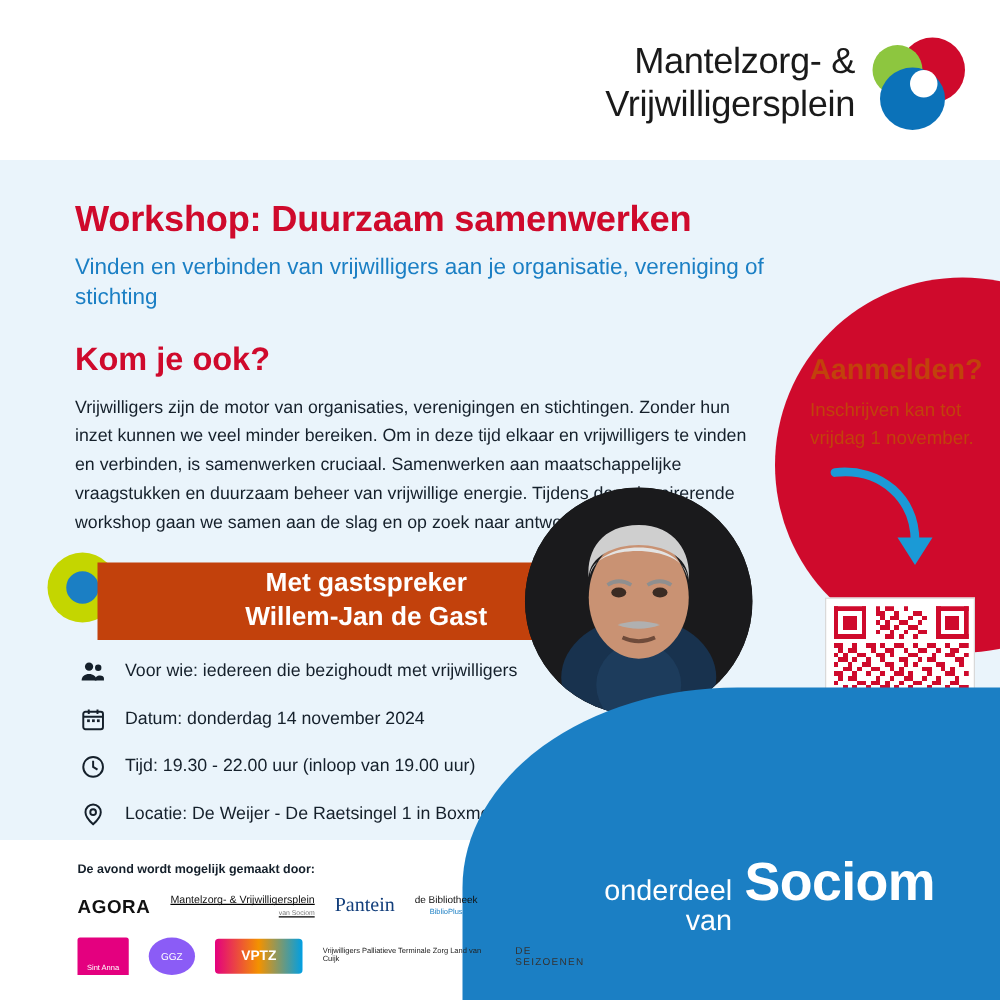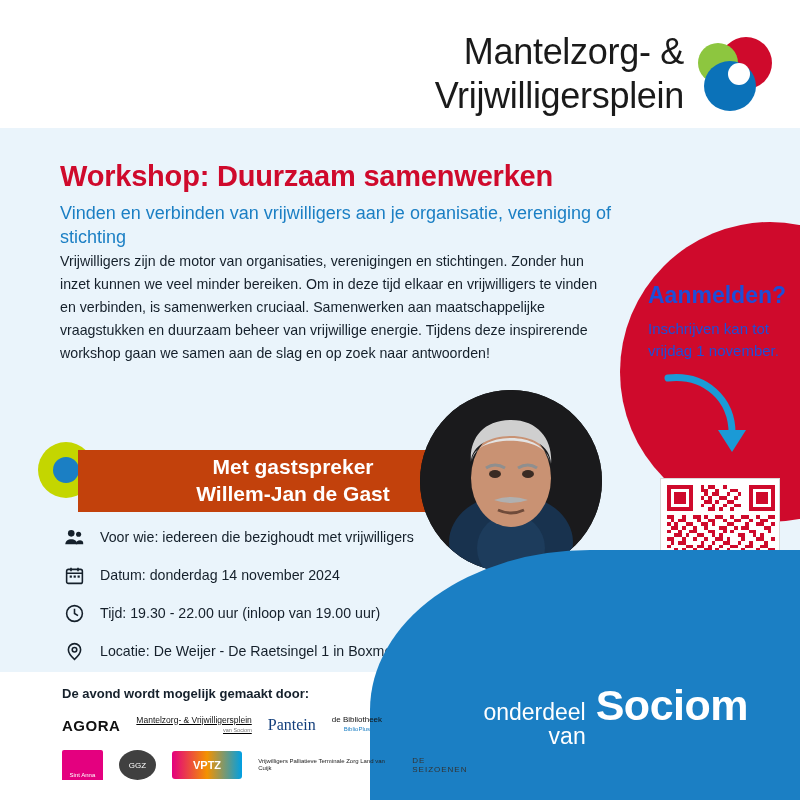--- a/index.html
+++ b/index.html
@@ -19,21 +19,21 @@
     position: absolute; left: 0; top: 0; width: 800px; height: 128px;
     background: #ffffff;
   }
   .logo-wrap {
     position: absolute; right: 28px; top: 30px;
     display: flex; align-items: center; gap: 14px;
   }
   .logo-text {
     text-align: right;
     color: #1a1a1a;
-    font-size: 36px;
+    font-size: 29px;
     line-height: 1.22;
     font-weight: 400;
     letter-spacing: -0.3px;
   }
   .logo-mark { position: relative; width: 74px; height: 74px; }
   .logo-mark .blob-red {
     position: absolute; left: 22px; top: 0; width: 52px; height: 52px;
     border-radius: 50%; background: #cf0a2c;
   }
   .logo-mark .blob-green {
@@ -70,21 +70,21 @@
   }
   .sociom .big { font-size: 43px; font-weight: 700; letter-spacing: -0.5px; }
 
   
   .red-circle {
     position: absolute; left: 620px; top: 222px; width: 300px; height: 300px;
     background: #cf0a2c; border-radius: 50%;
   }
   .aanmelden {
     position: absolute; left: 648px; top: 282px; width: 150px;
-    color: #1d4ed8;
+    color: #c2410c;
   }
   .aanmelden h3 { font-size: 23px; font-weight: 700; margin-bottom: 9px; }
   .aanmelden p { font-size: 15px; line-height: 1.45; }
   .arrow {
     position: absolute; left: 660px; top: 372px; width: 100px; height: 100px;
   }
   .qr {
     position: absolute; left: 660px; top: 478px; width: 120px; height: 120px;
     background: #fff; padding: 6px; border: 1px solid #d9d9d9;
   }
@@ -132,32 +132,32 @@
   
   .details { position: absolute; left: 62px; top: 518px; width: 520px; }
   .detail-row {
     display: flex; align-items: center; gap: 14px; height: 38px;
   }
   .detail-row .ico { width: 24px; height: 24px; flex: 0 0 24px; display:flex; align-items:center; justify-content:center; }
   .detail-row .txt { font-size: 14.2px; color: #15202b; }
 
   
   .sponsors { position: absolute; left: 62px; bottom: 18px; width: 420px; }
-  .sponsors .caption { font-size: 13px; color: #15202b; font-weight: 700; margin-bottom: 7px; }
+  .sponsors .caption { font-size: 10px; color: #15202b; font-weight: 700; margin-bottom: 7px; }
   .sponsor-row { display: flex; align-items: center; gap: 16px; height: 34px; }
   .sponsor-row.second { margin-top: 6px; }
   .sp { display:flex; align-items:center; justify-content:center; font-size: 9px; }
   .sp-agora { color:#111; font-weight:700; font-size:15px; letter-spacing:0.5px; }
   .sp-mz { text-align:right; line-height:1.05;text-decoration:underline; }
   .sp-mz .t { font-size:8.5px; color:#111; }
   .sp-mz .s { font-size:5.5px; color:#777; }
   .sp-pantein { color:#123e7b; font-size:16px; font-weight:400; font-family:"Liberation Serif", serif; }
   .sp-biblio { font-size:8px; color:#111; line-height:1.1; text-align:center; }
   .sp-stanna { width:42px; height:30px; background:#e4007f; display:flex; align-items:flex-end; justify-content:center; color:#fff; font-size:6px; padding-bottom:2px; border-radius:2px 2px 0 0;}
-  .sp-ggz { width:38px; height:30px; background:#404040; border-radius:50%; color:#fff; font-size:8px; display:flex; align-items:center; justify-content:center; }
+  .sp-ggz { width:38px; height:30px; background:#8b5cf6; border-radius:50%; color:#fff; font-size:8px; display:flex; align-items:center; justify-content:center; }
   .sp-vptz { width:72px; height:28px; background:linear-gradient(90deg,#e4007f,#f39200,#009fe3); color:#fff; font-size:11px; font-weight:700; display:flex; align-items:center; justify-content:center; border-radius:3px;}
   .sp-vrij { font-size:6px; color:#222; line-height:1.15; }
   .sp-seizoenen { font-size:8px; color:#333; letter-spacing:1px; }
 </style>
 </head>
 <body>
 
 <div class="poster">
 
   <div class="top-band"></div>
@@ -385,20 +385,21 @@
           <rect x="17" y="28" width="1" height="1"></rect>
           <rect x="21" y="28" width="1" height="1"></rect>
           <rect x="24" y="28" width="2" height="1"></rect>
       </g>
     </svg>
   </div>
 
   <div class="content">
     <h1 class="title">Workshop: Duurzaam samenwerken</h1>
     <div class="subtitle">Vinden en verbinden van vrijwilligers aan je organisatie, vereniging of stichting</div>
+    <h2 class="kom">Kom je ook?</h2>
     <p class="body-text">Vrijwilligers zijn de motor van organisaties, verenigingen en stichtingen. Zonder hun inzet kunnen we veel minder bereiken. Om in deze tijd elkaar en vrijwilligers te vinden en verbinden, is samenwerken cruciaal. Samenwerken aan maatschappelijke vraagstukken en duurzaam beheer van vrijwillige energie. Tijdens deze inspirerende workshop gaan we samen aan de slag en op zoek naar antwoorden!</p>
   </div>
 
   <div class="ring">
     <div class="inner"></div>
   </div>
 
   <div class="speaker-bar">
     <div class="lines">
       <div class="l1">Met gastspreker</div>

